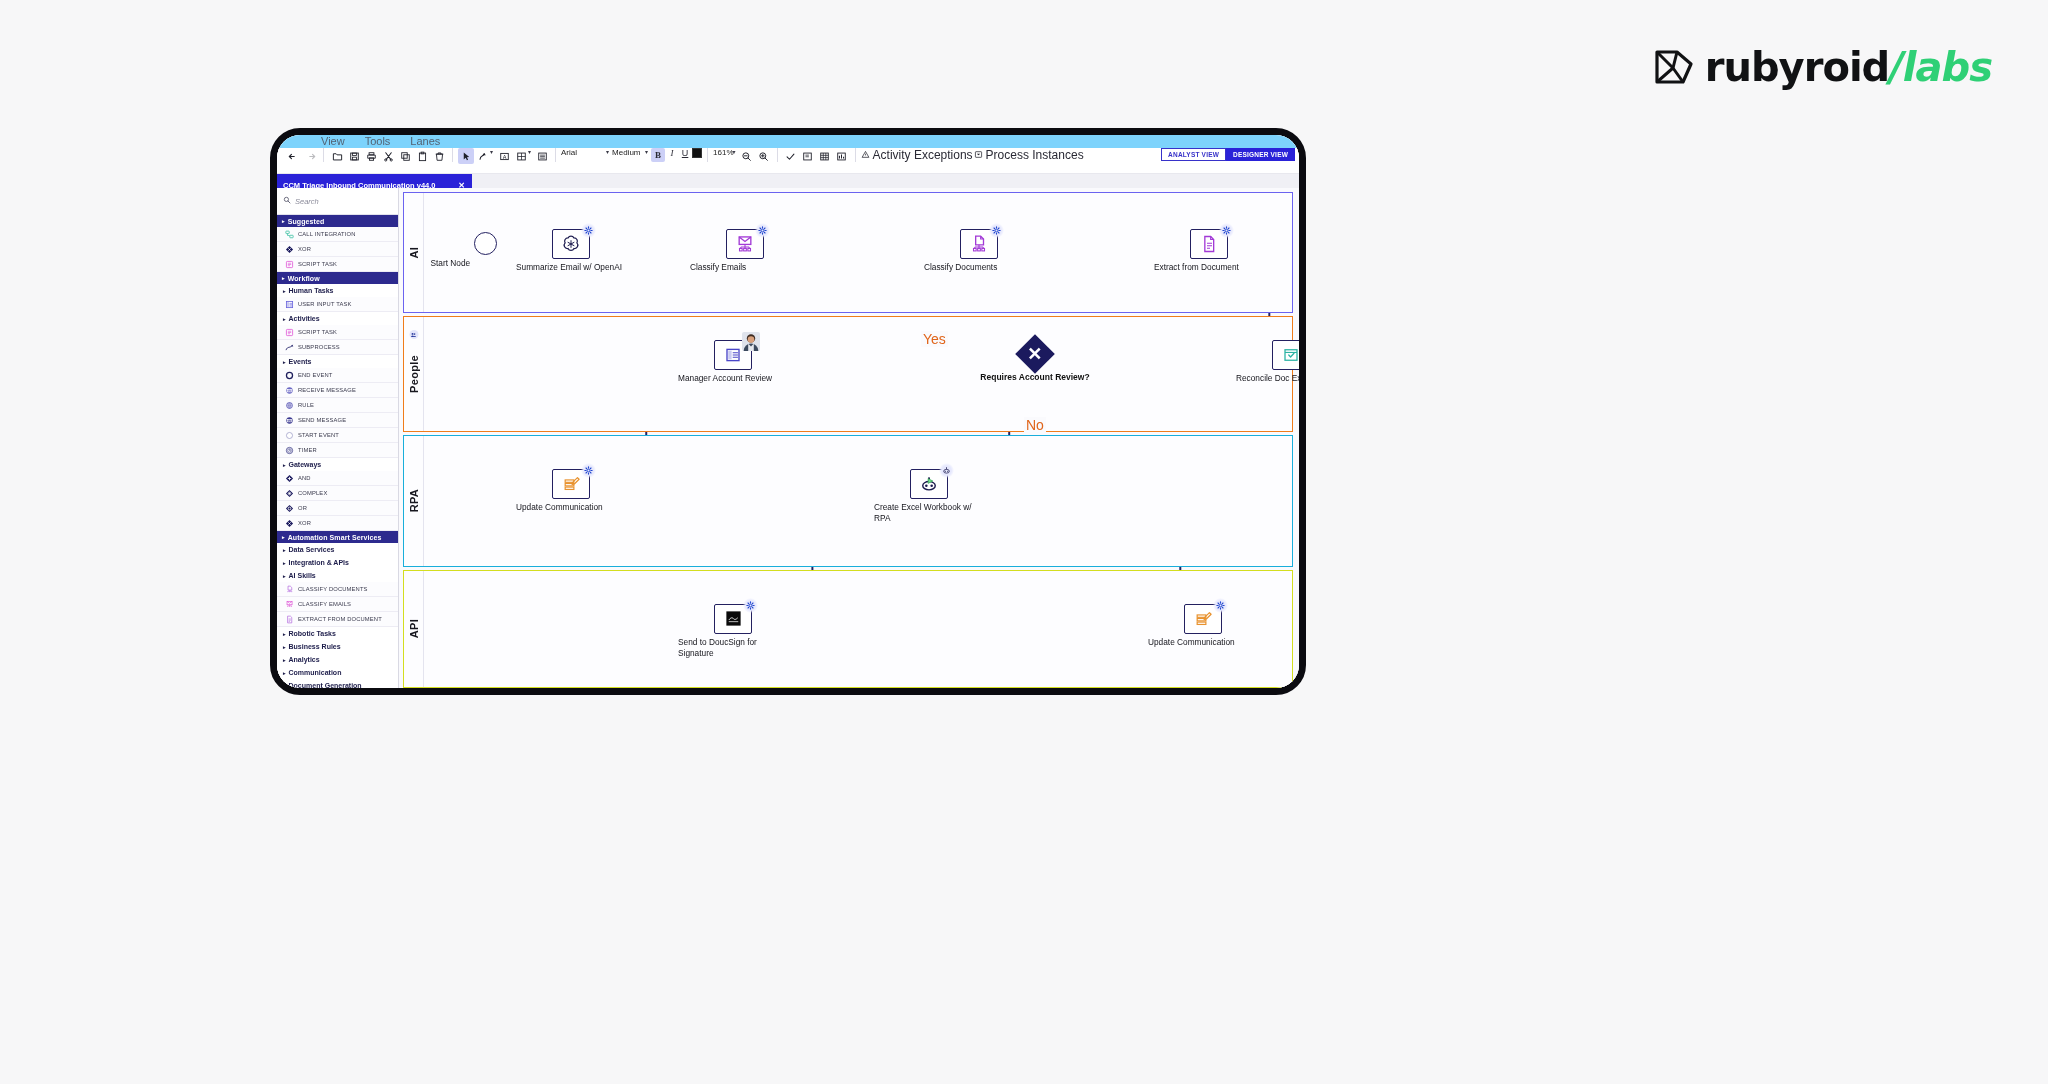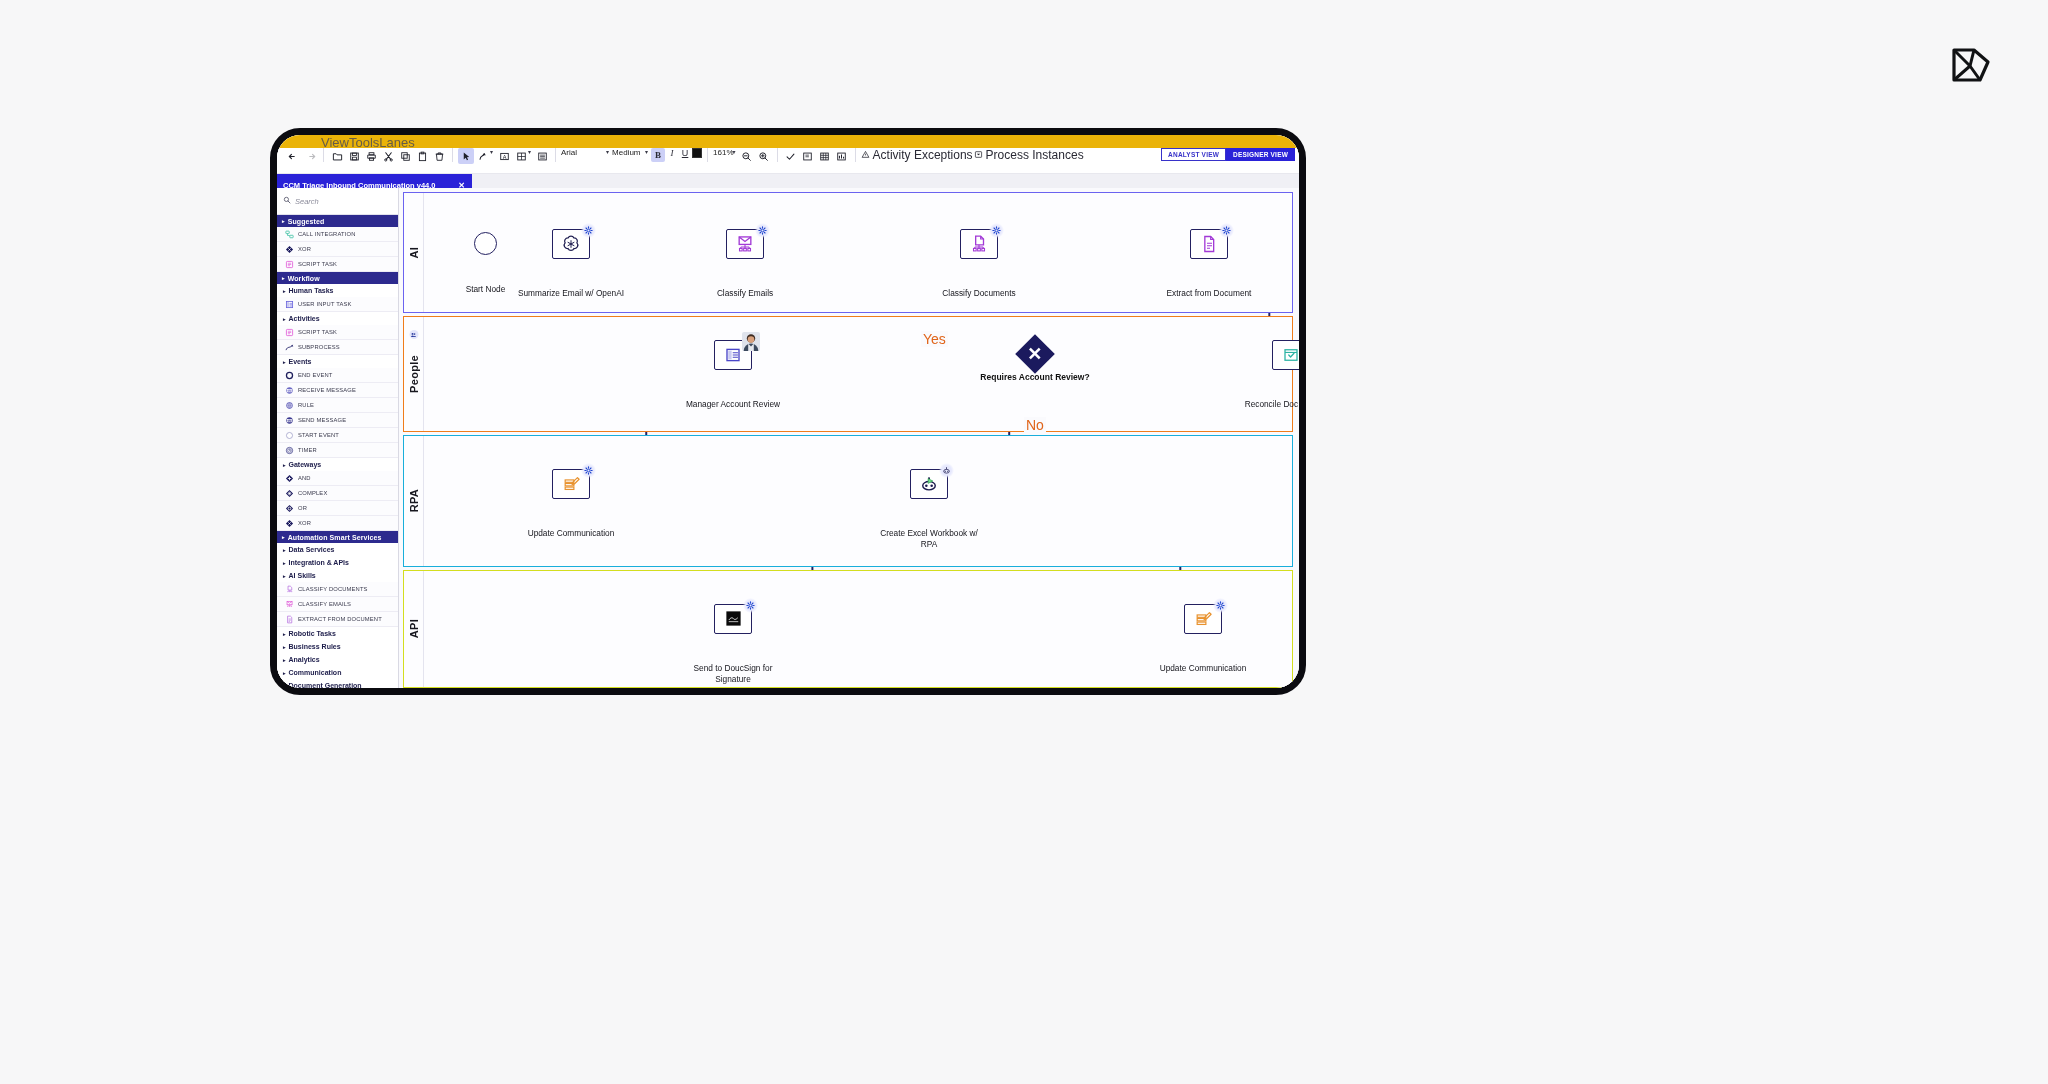--- a/index.html
+++ b/index.html
@@ -32,22 +32,22 @@
     border: 7px solid #0b0b10;
     border-radius: 30px;
     background: #ffffff;
     overflow: hidden;
   }
   #app { position: absolute; inset: 0; background: #ffffff; }
 
   
   #menubar {
     height: 13px; display: flex; align-items: flex-start;
-    padding-left: 44px; 
-    font-size: 13px; color: #4a4a55; background: #eab308;
+    padding-left: 44px; gap: 20px;
+    font-size: 11px; color: #4a4a55; background: #7dd3fc;
   }
   #menubar span { opacity: .82; }
 
   
   #toolbar {
     height: 26px; display: flex; align-items: flex-start;
     padding: 0 4px 0 8px; gap: 1px;
     background: #ffffff; border-bottom: 1px solid #e8e8ee;
     font-size: 8px; color: #2a2a35;
   }
@@ -150,24 +150,23 @@
   .node { position: absolute; }
   .nbox {
     width: 38px; height: 30px; background: #fff;
     border: 1.6px solid #232060; border-radius: 2px;
     display: flex; align-items: center; justify-content: center;
     position: relative;
   }
   .nbox svg { display: block; }
   .nlabel {
     position: absolute; top: 33px; left: 50%; transform: translateX(-50%);
-    width: 110px; text-align: center;
+    width: 110px; text-align: left;
     font-size: 8.3px; color: #15151c; line-height: 11px;
     font-family: "Liberation Sans", sans-serif;
-    margin-top: 26px;
   }
   .deco {
     position: absolute; top: -7px; right: -7px;
     width: 15px; height: 15px; border-radius: 50%;
     background: radial-gradient(circle, #e6e8fd 45%, rgba(230,232,253,0) 72%);
     display: flex; align-items: center; justify-content: center;
   }
   .avatar {
     position: absolute; top: -9px; right: -9px;
     width: 18px; height: 19px; border-radius: 2px; overflow: hidden;
@@ -199,20 +198,23 @@
 </head>
 <body>
 
 <div id="brand">
   <span class="mark">
     <svg viewBox="0 0 42 42" width="42" height="42">
       <path d="M4 6 L24 6 L38 18 L30 36 L4 36 Z" fill="none" stroke="#111214" stroke-width="3.2" stroke-linejoin="round"></path>
       <path d="M24 6 L20 22 L30 36" fill="none" stroke="#111214" stroke-width="3" stroke-linejoin="round"></path>
       <path d="M4 6 L20 22 L4 36" fill="none" stroke="#111214" stroke-width="3" stroke-linejoin="round"></path>
     </svg>
+  </span>
+  <span class="wordmark">
+    <span class="wm-dark">rubyroid</span><span class="wm-green">/<span>labs</span></span>
   </span>
 </div>
 
 <div id="device">
   <div id="app">
 
     <div id="menubar">
       <span>View</span>
       <span>Tools</span>
       <span>Lanes</span>

